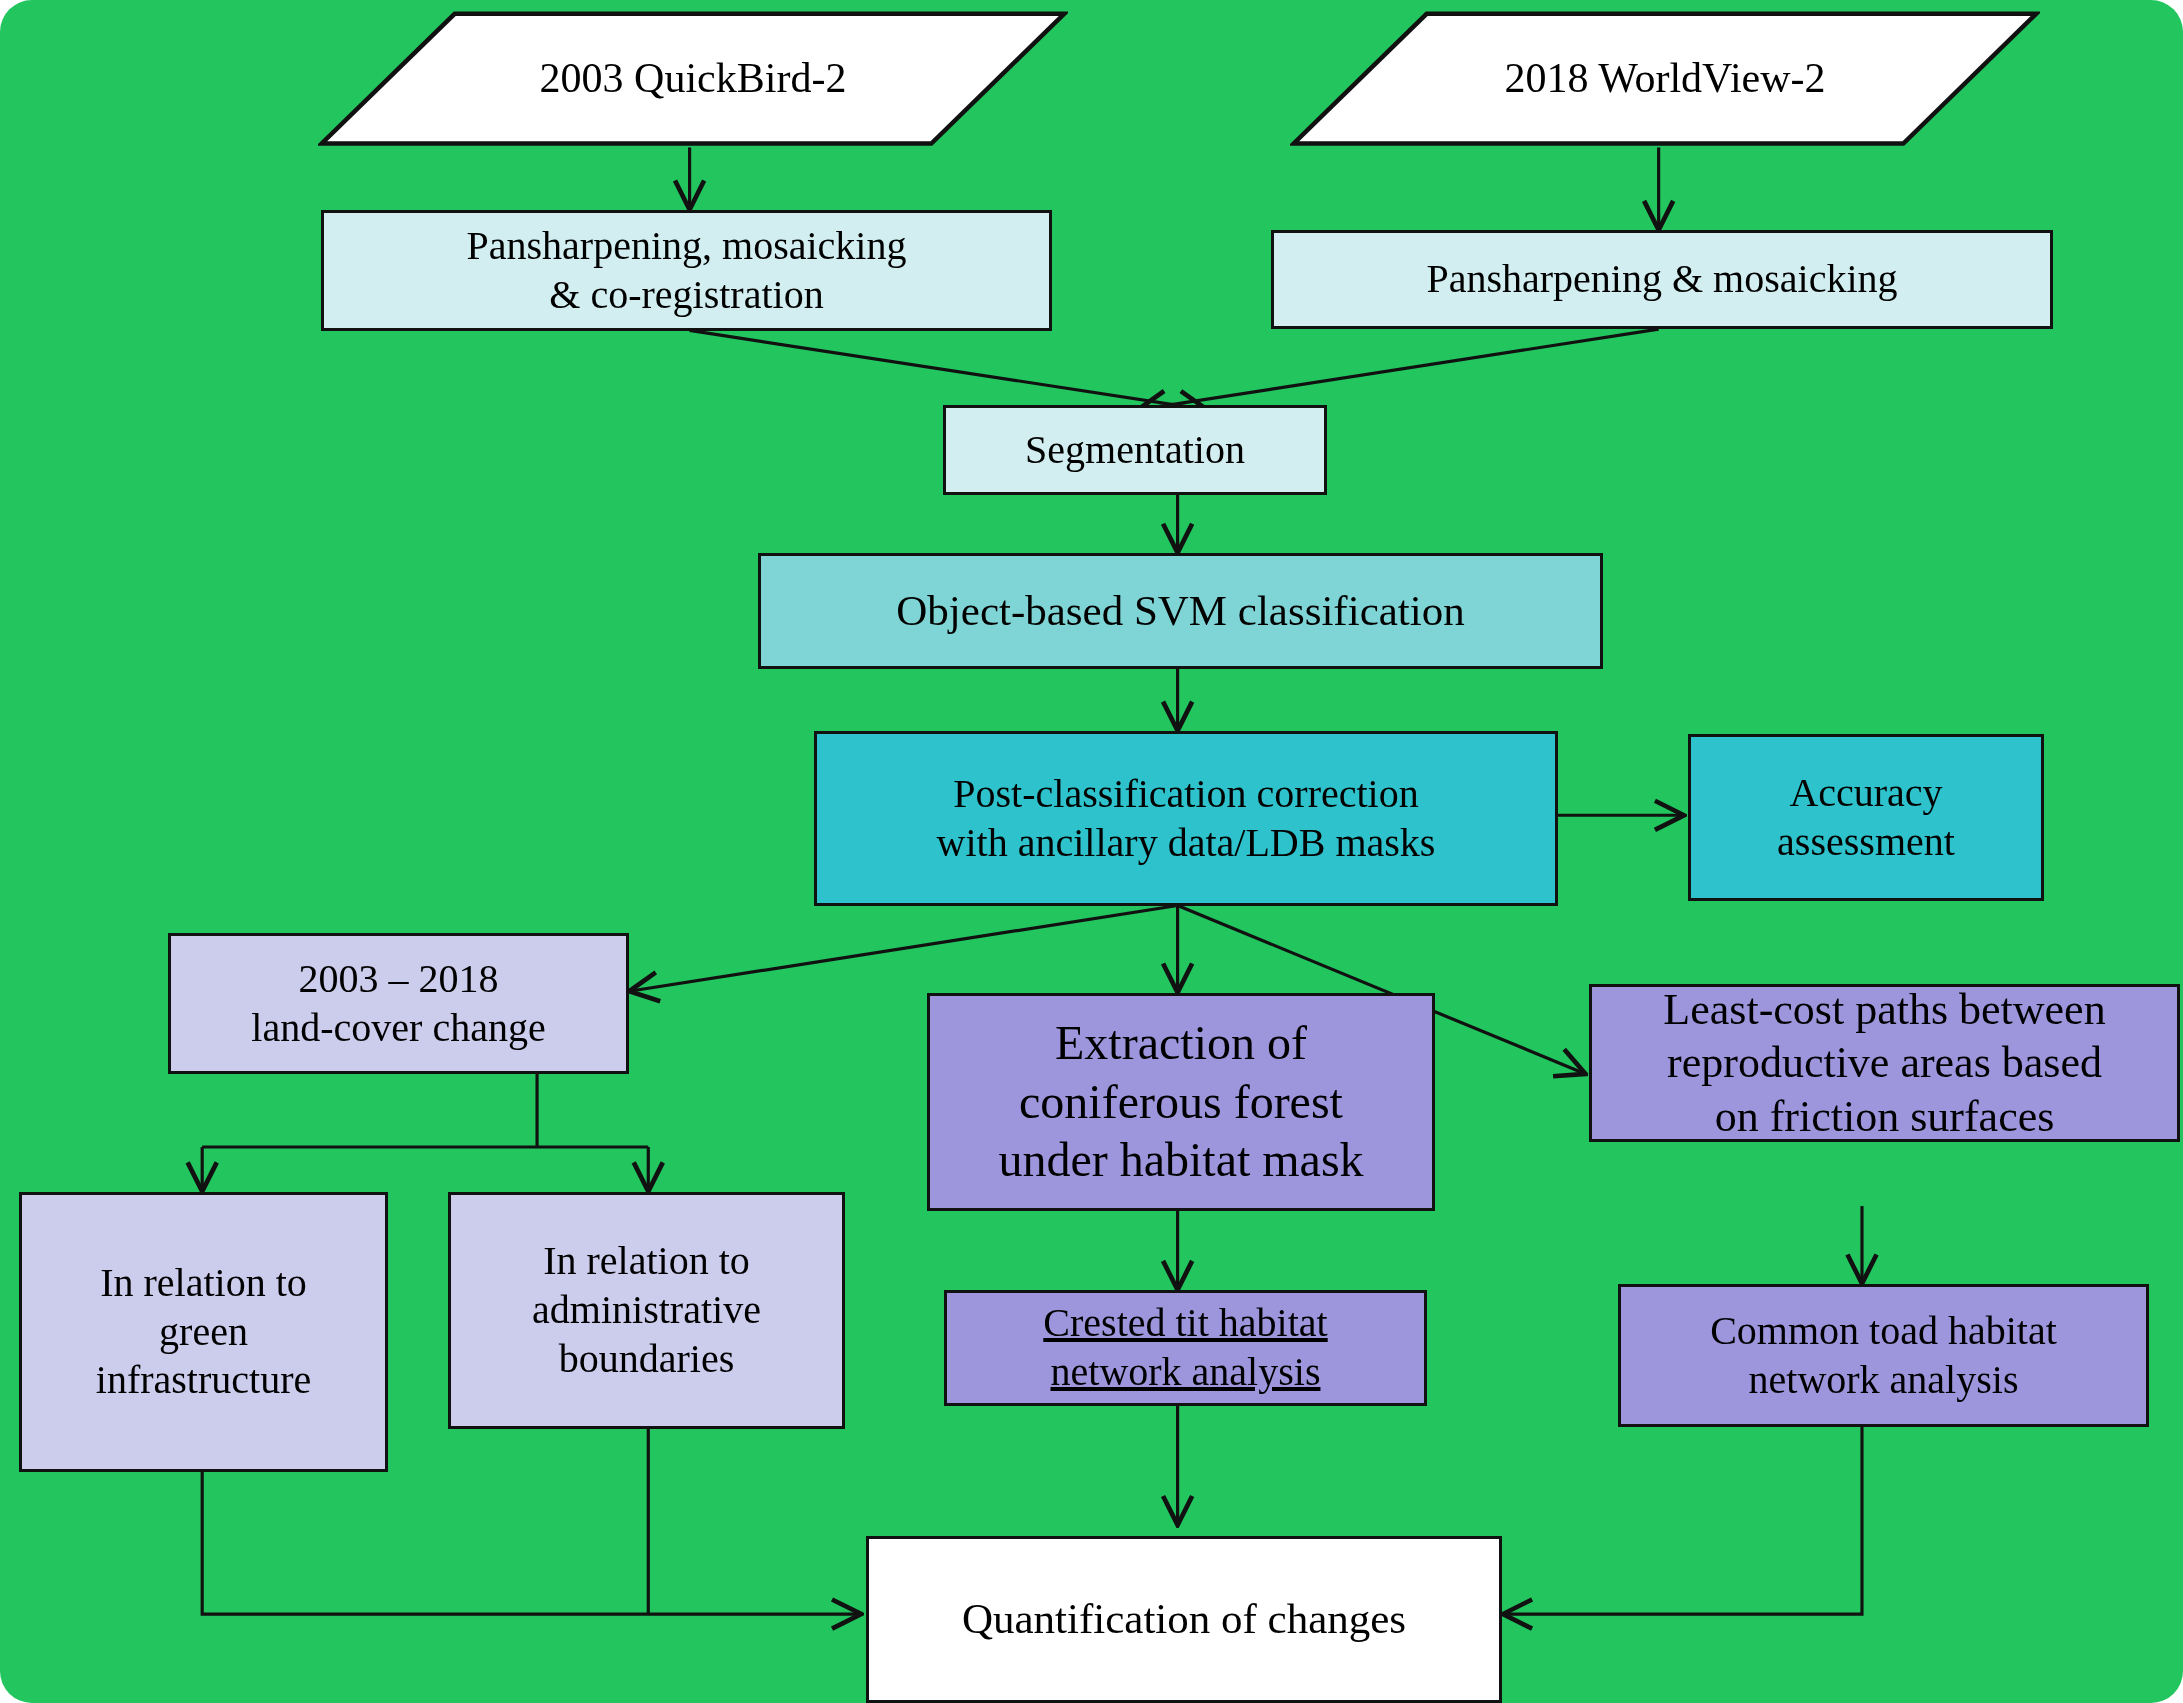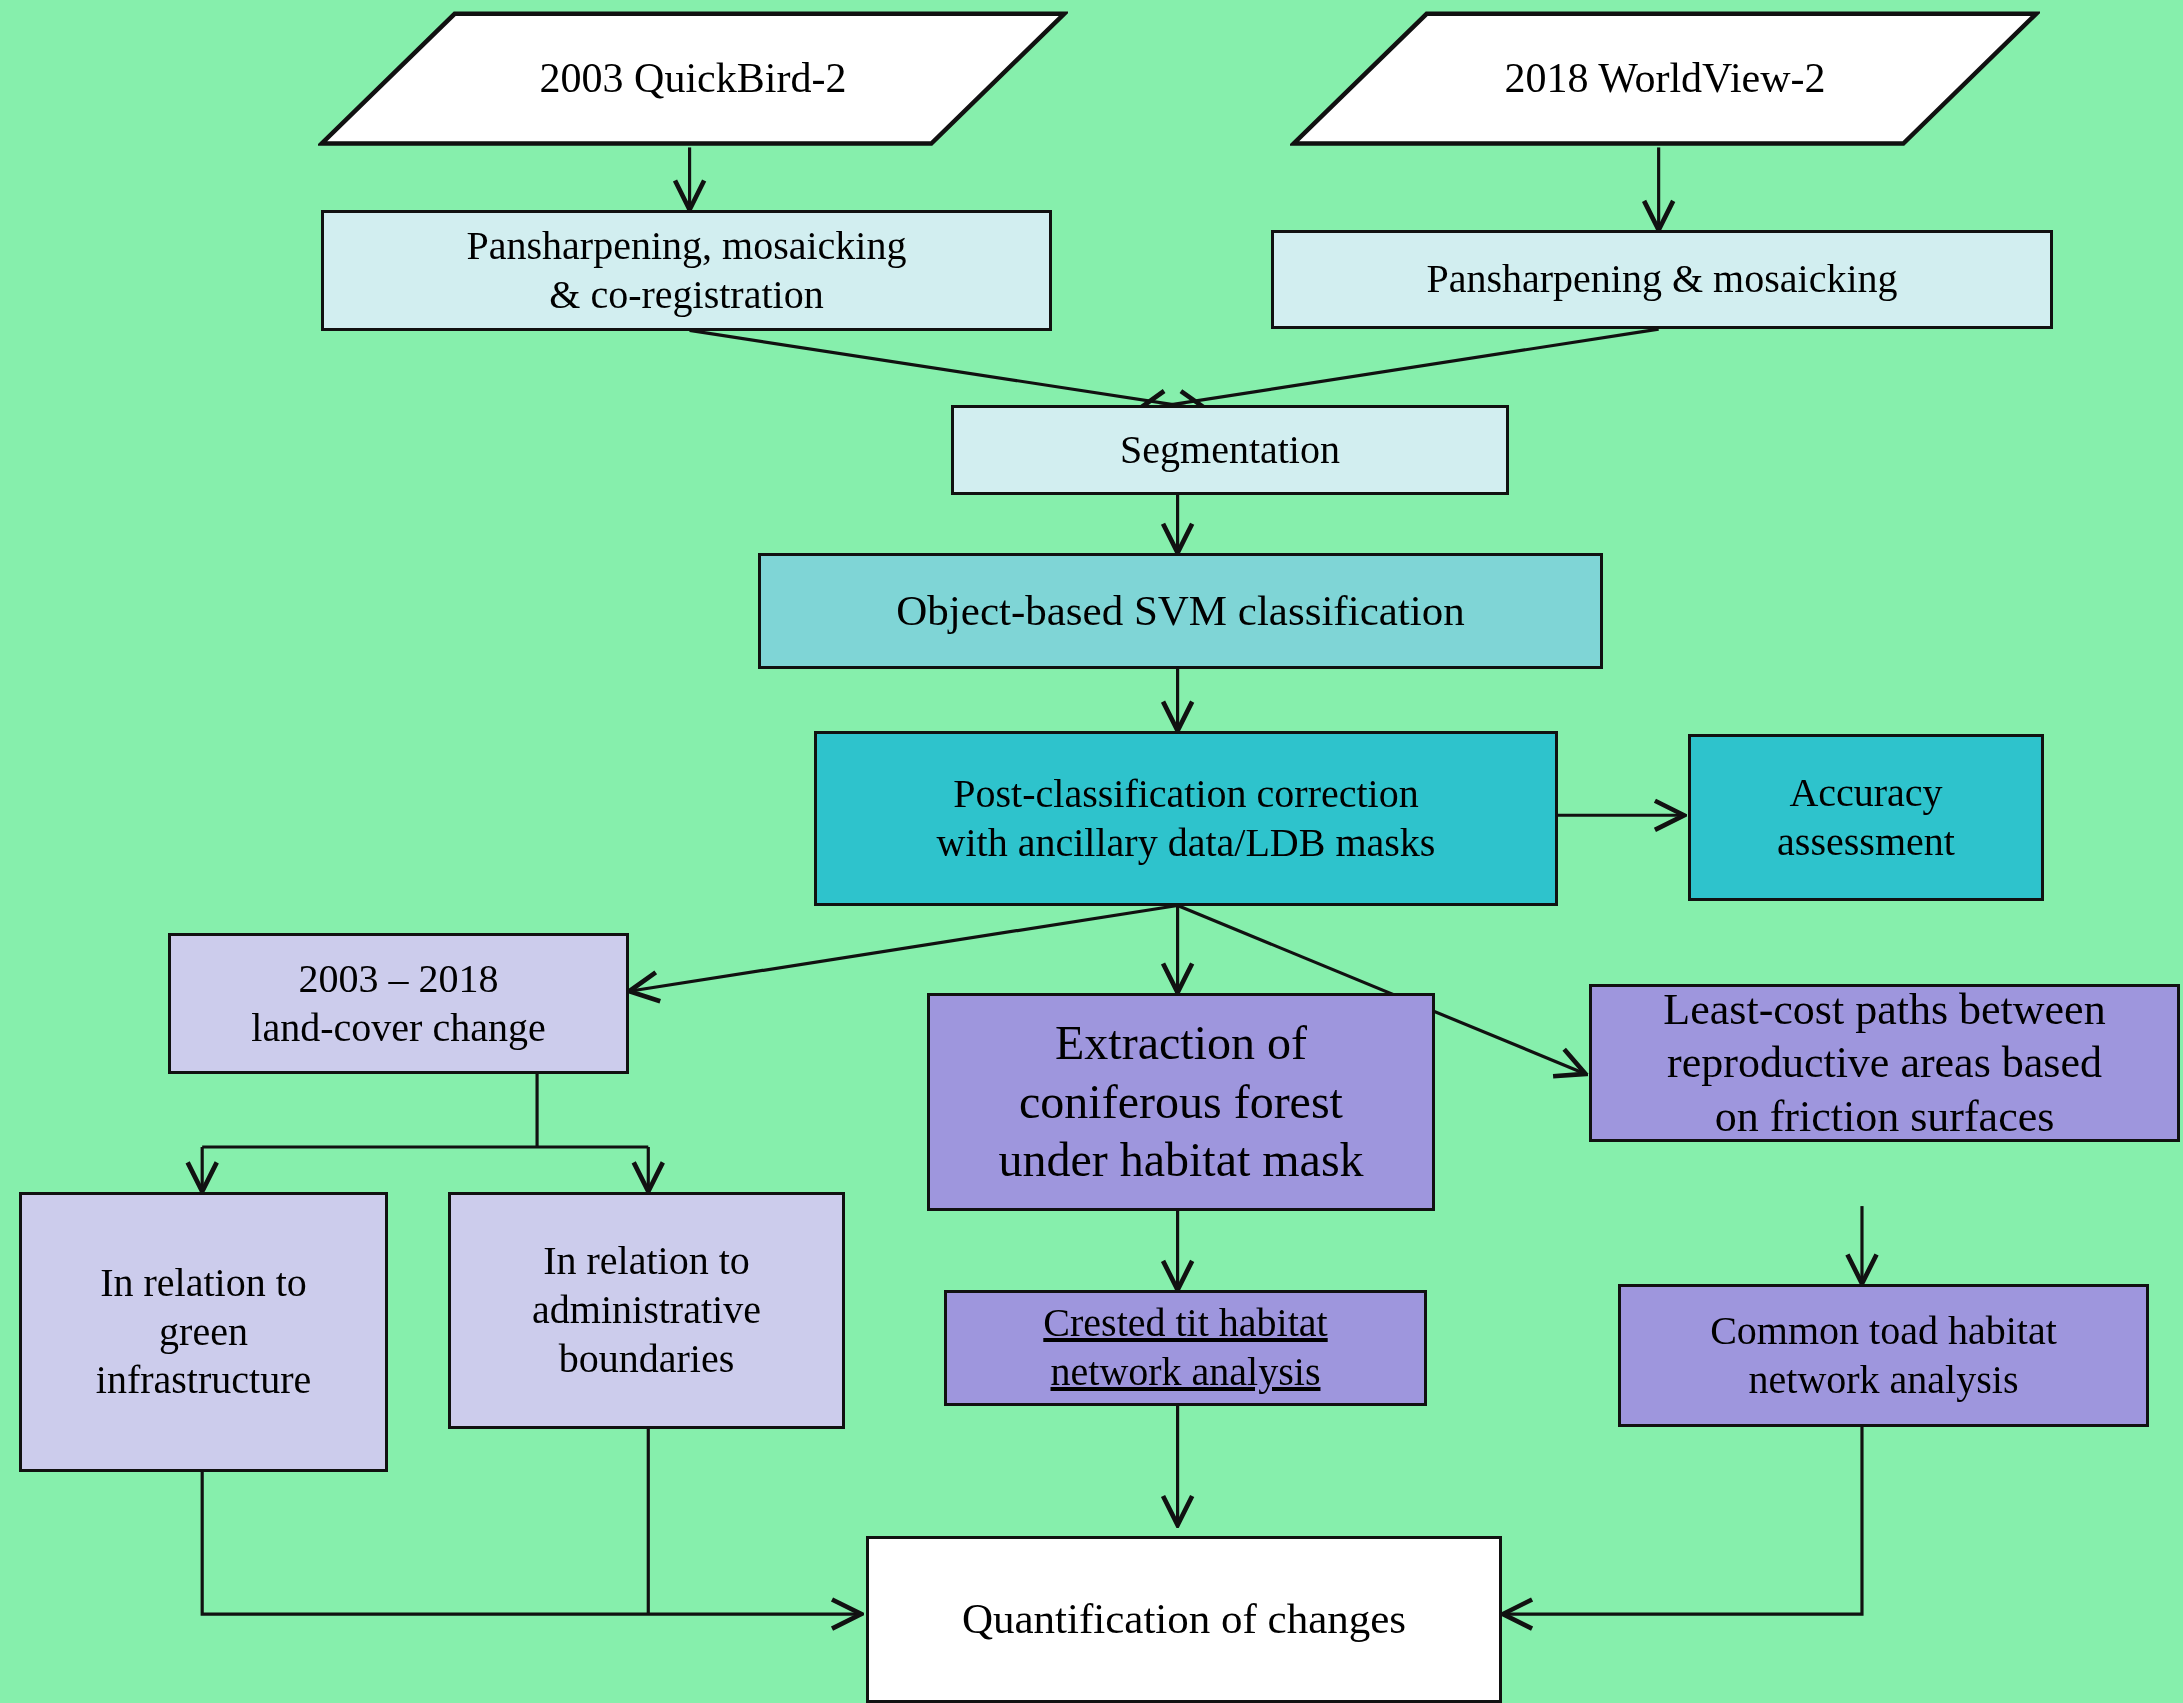--- a/index.html
+++ b/index.html
@@ -9,22 +9,23 @@
     background: #ffffff;
   }
   body {
     font-family: "Liberation Serif", "DejaVu Serif", serif;
     color: #000000;
   }
   #canvas {
     position: relative;
     width: 2183px;
     height: 1703px;
-    background: #86efac;
+    background: #22c55e;
     overflow: hidden;
+    border-radius: 32px;
   }
   #edges {
     position: absolute;
     left: 0;
     top: 0;
     width: 2183px;
     height: 1703px;
     pointer-events: none;
   }
   .node {
@@ -135,21 +136,21 @@
 
   <div class="node fill-cyan1" style="left:1271px; top:230px; width:782px; height:99px; font-size:40px;">
     <span class="node-label">Pansharpening &amp; mosaicking</span>
   </div>
 
   <div class="node fill-cyan1" style="left:321px; top:210px; width:731px; height:121px; font-size:40px;">
     <span class="node-label">Pansharpening, mosaicking
 &amp; co-registration</span>
   </div>
 
-  <div class="node fill-cyan1" style="left:943px; top:405px; width:558px; height:90px; font-size:40px;margin-left:8px;">
+  <div class="node fill-cyan1" style="left:943px; top:405px; width:384px; height:90px; font-size:40px;">
     <span class="node-label">Segmentation</span>
   </div>
 
   <div class="node fill-teal2" style="left:758px; top:553px; width:845px; height:116px; font-size:43px;align-items:center;">
     <span class="node-label">Object-based SVM classification</span>
   </div>
 
   <div class="node fill-teal3" style="left:814px; top:731px; width:744px; height:175px; font-size:40px;">
     <span class="node-label">Post-classification correction
 with ancillary data/LDB masks</span>

